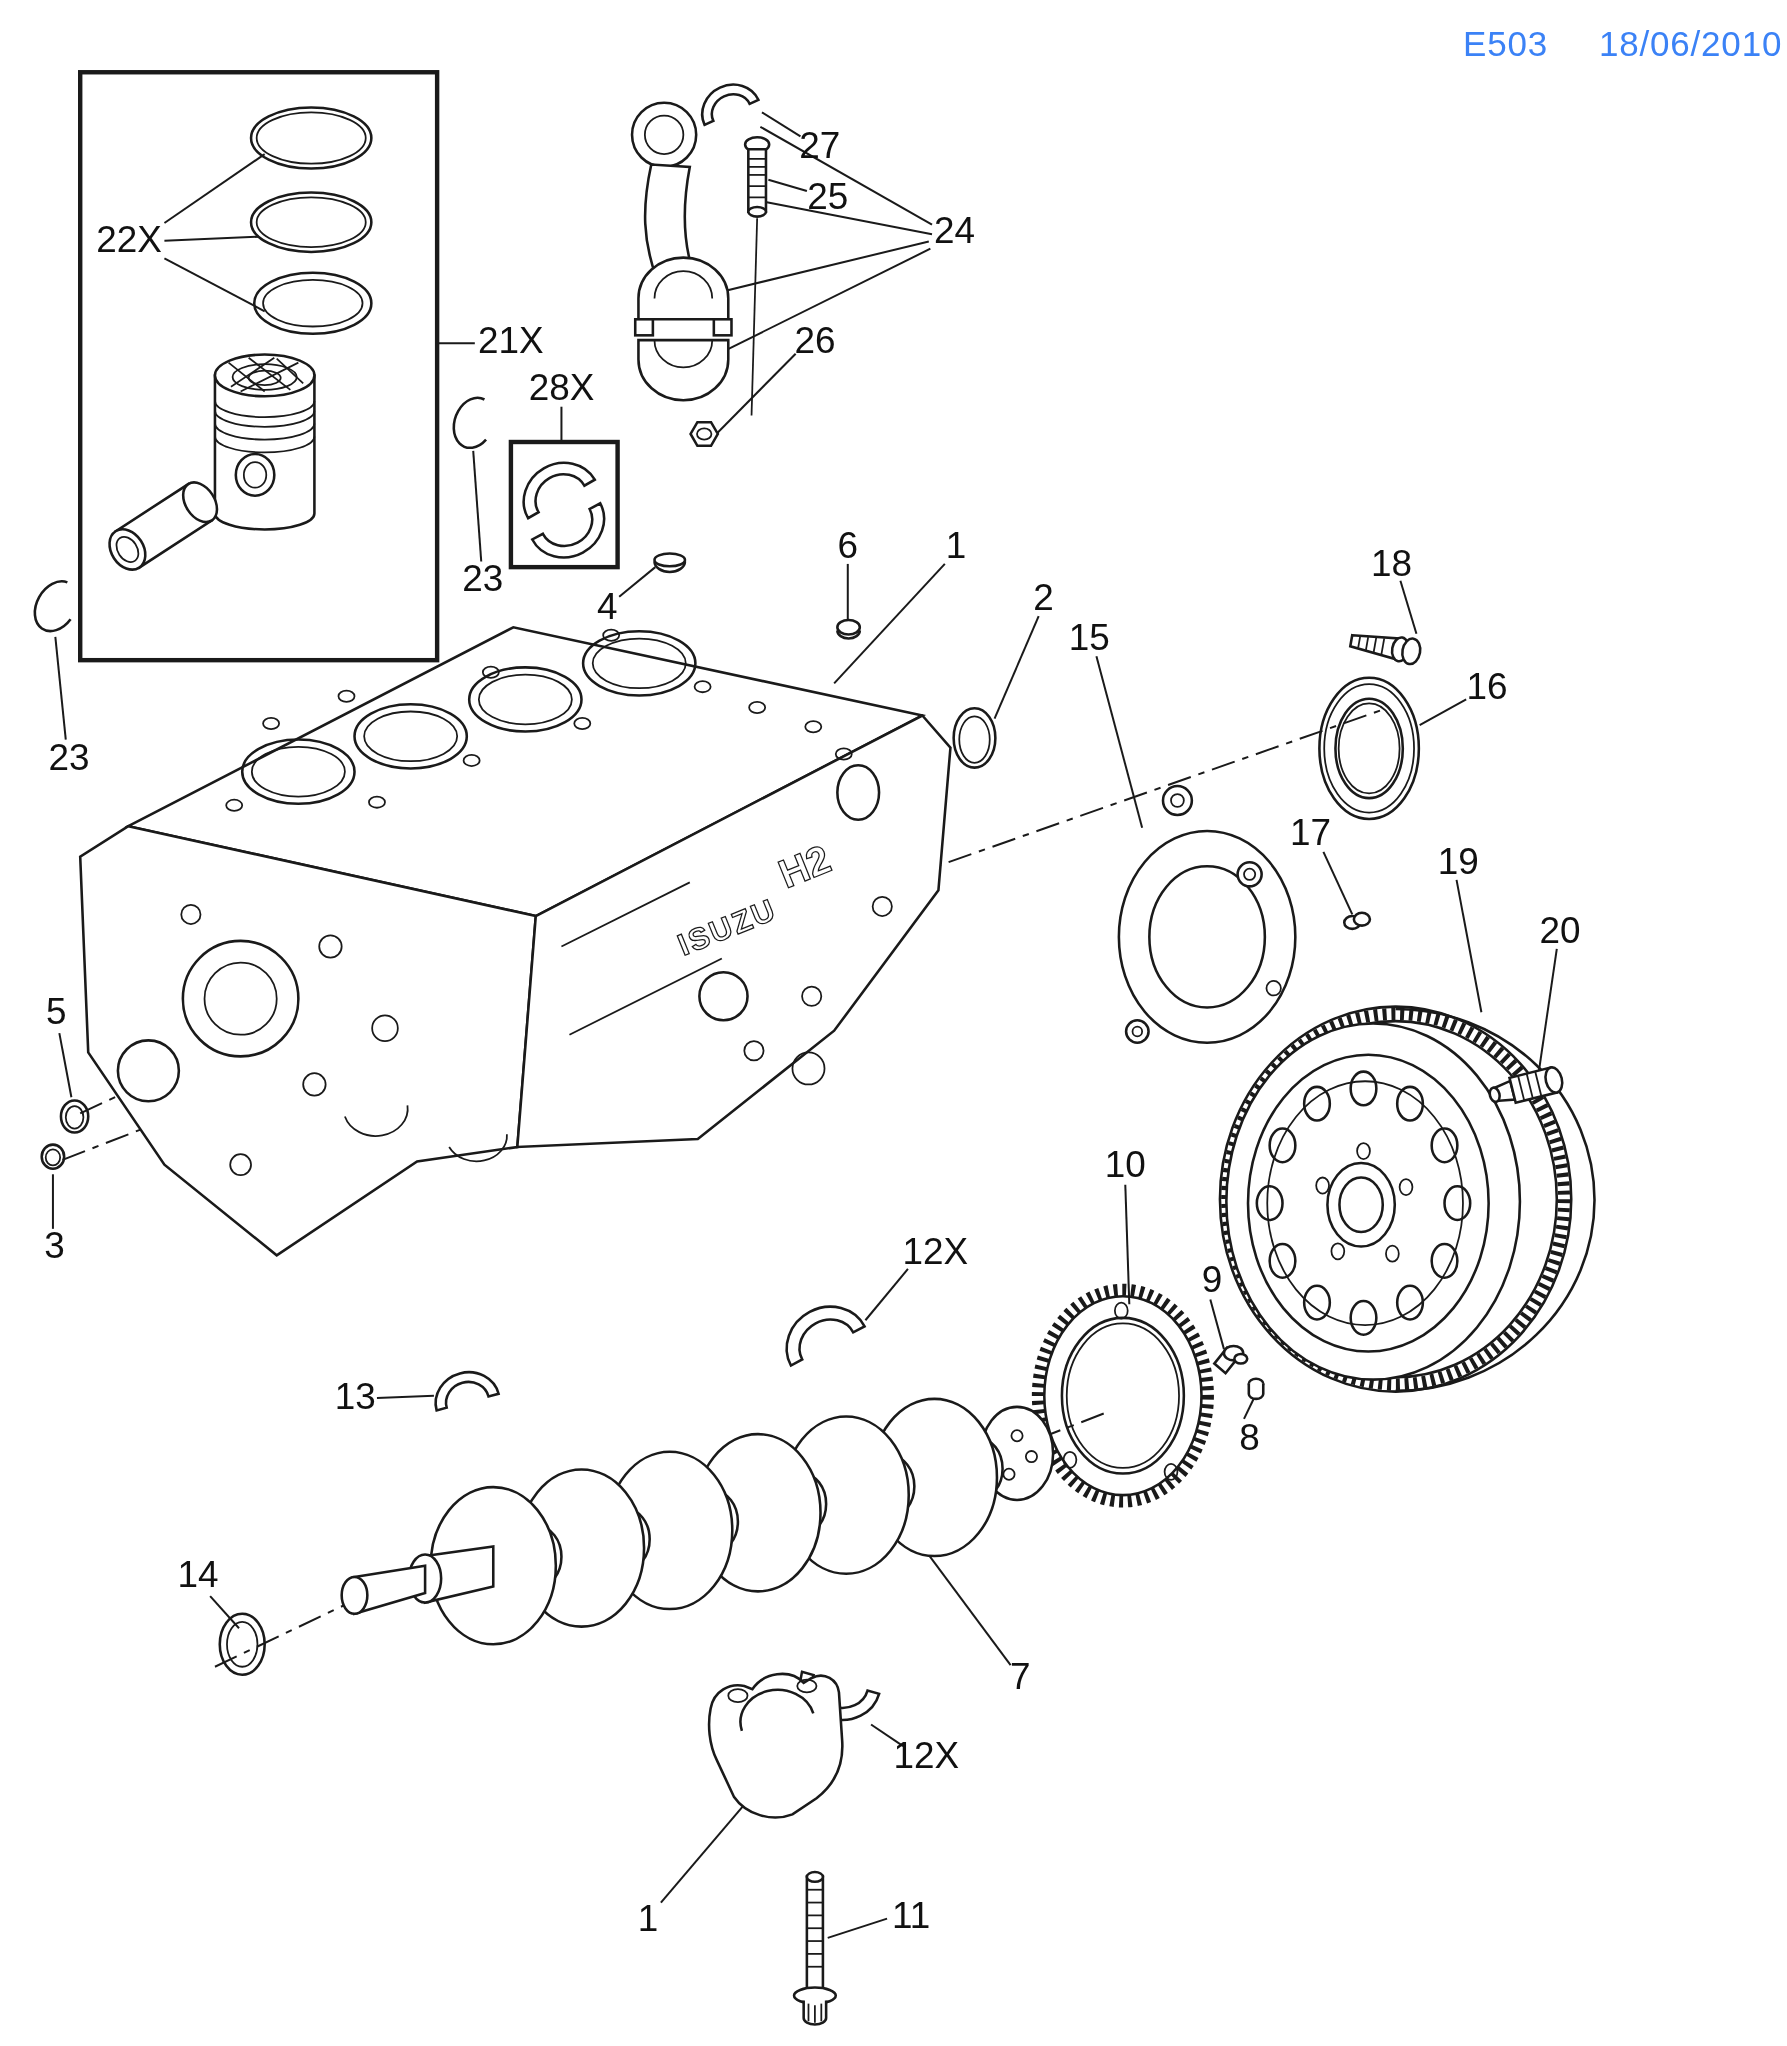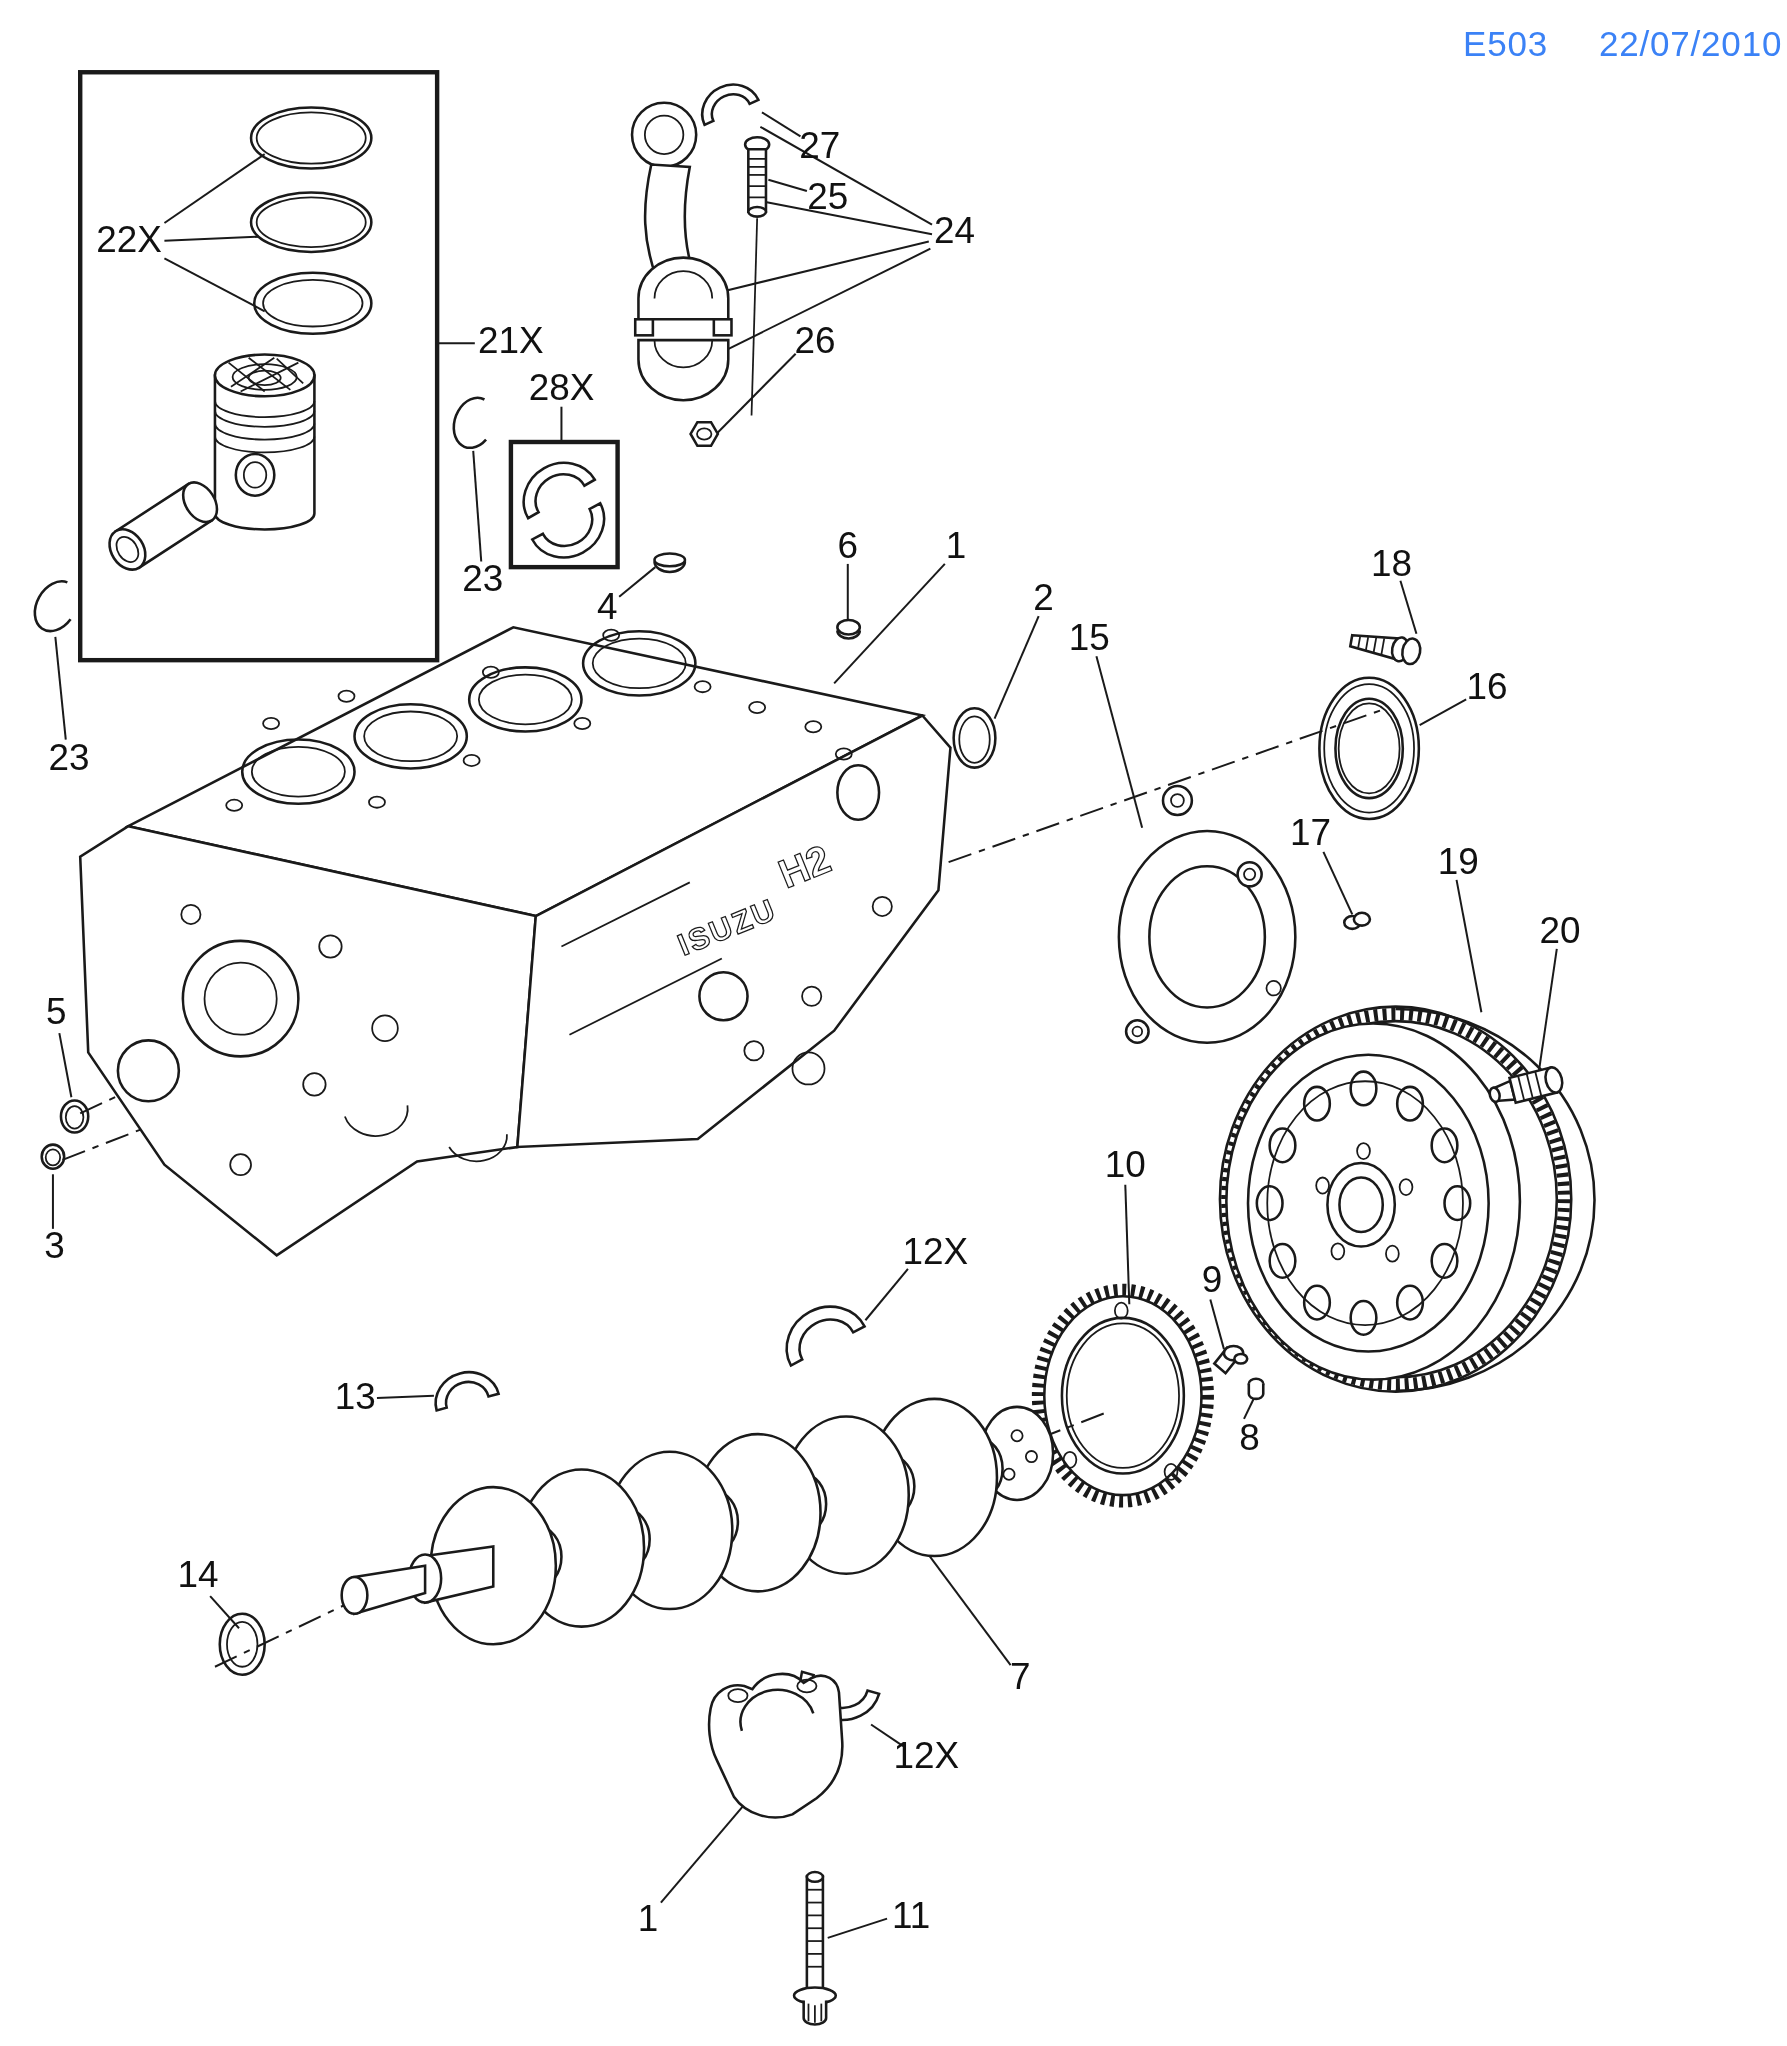--- a/index.html
+++ b/index.html
@@ -17,21 +17,21 @@
   .thick{stroke-width:5.5;}
   .teeth{stroke:#1a1a1a;fill:none;stroke-width:15;stroke-dasharray:5 6;}
   .lbl{font-family:"Liberation Sans",sans-serif;font-size:46px;fill:#111;text-anchor:middle;dominant-baseline:middle;}
   .cast{font-family:"Liberation Sans",sans-serif;font-weight:bold;fill:none;stroke:#1a1a1a;stroke-width:1.6;}
 </style>
 </head>
 <body>
 
 <div id="stage">
   <div class="hdr" id="hdr-code">E503</div>
-  <div class="hdr" id="hdr-date">22/07/2010</div>
+  <div class="hdr" id="hdr-date">18/06/2010</div>
 
   <svg width="1787" height="2047" viewBox="0 0 2228 2552">
 
     <g>
       <line class="axis" x1="1128" y1="1094" x2="1726" y2="884"></line>
       <line class="axis" x1="100" y1="1388" x2="660" y2="1128"></line>
       <line class="axis" x1="78" y1="1446" x2="630" y2="1232"></line>
       <line class="axis" x1="268" y1="2078" x2="436" y2="1998"></line>
       <line class="axis" x1="1294" y1="1794" x2="1382" y2="1760"></line>
     </g>

